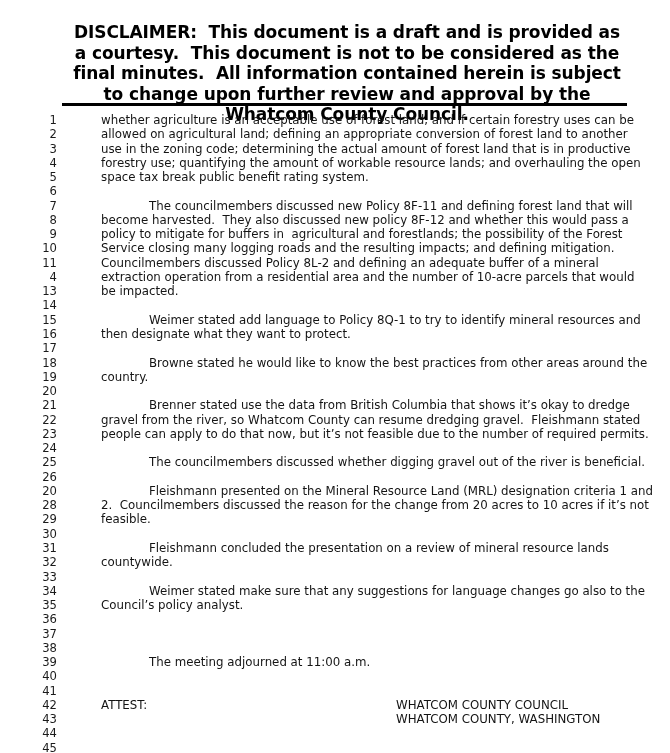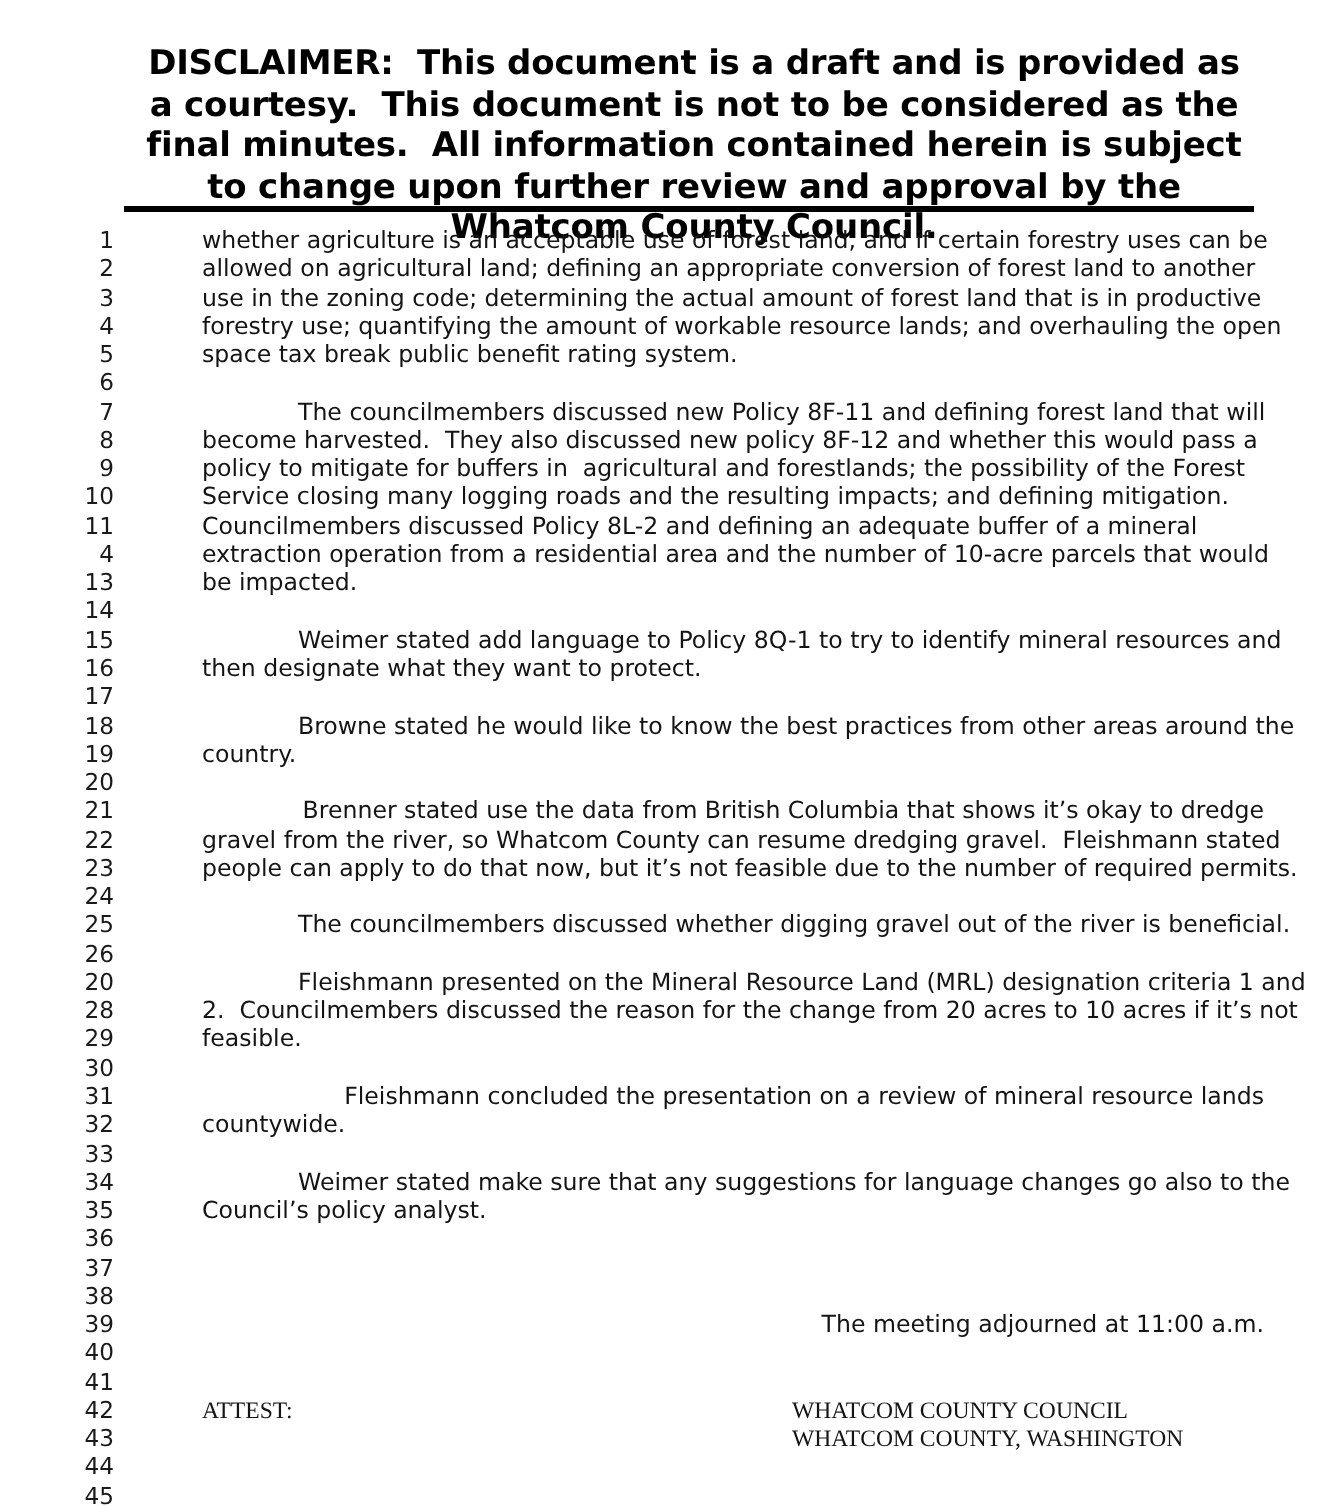--- a/index.html
+++ b/index.html
@@ -73,38 +73,36 @@
     color: #141414;
   }
   .tl {
     height: 14.28px;
     white-space: pre;
     overflow: visible;
     margin-left: 35px;
   }
   .tl.indent {
     text-indent: 48px;
-    text-align: right;
   }
   .tl.blank {
     height: 14.28px;
   }
   .tl.heading {
     font-weight: bold;
     text-decoration: underline;
     letter-spacing: 0.2px;
   }
   .tl .col-right {
     display: inline-block;
     position: absolute;
     left: 295px;
   }
   .tl.two-col {
     position: relative;
-    font-family: Liberation Serif, serif;
   }
 </style>
 </head>
 <body>
 
 <div id="page">
 
   <div id="disclaimer">DISCLAIMER:  This document is a draft and is provided as a courtesy.  This document is not to be considered as the final minutes.  All information contained herein is subject to change upon further review and approval by the Whatcom County Council.</div>
 
   <div id="disclaimer-rule"></div>

